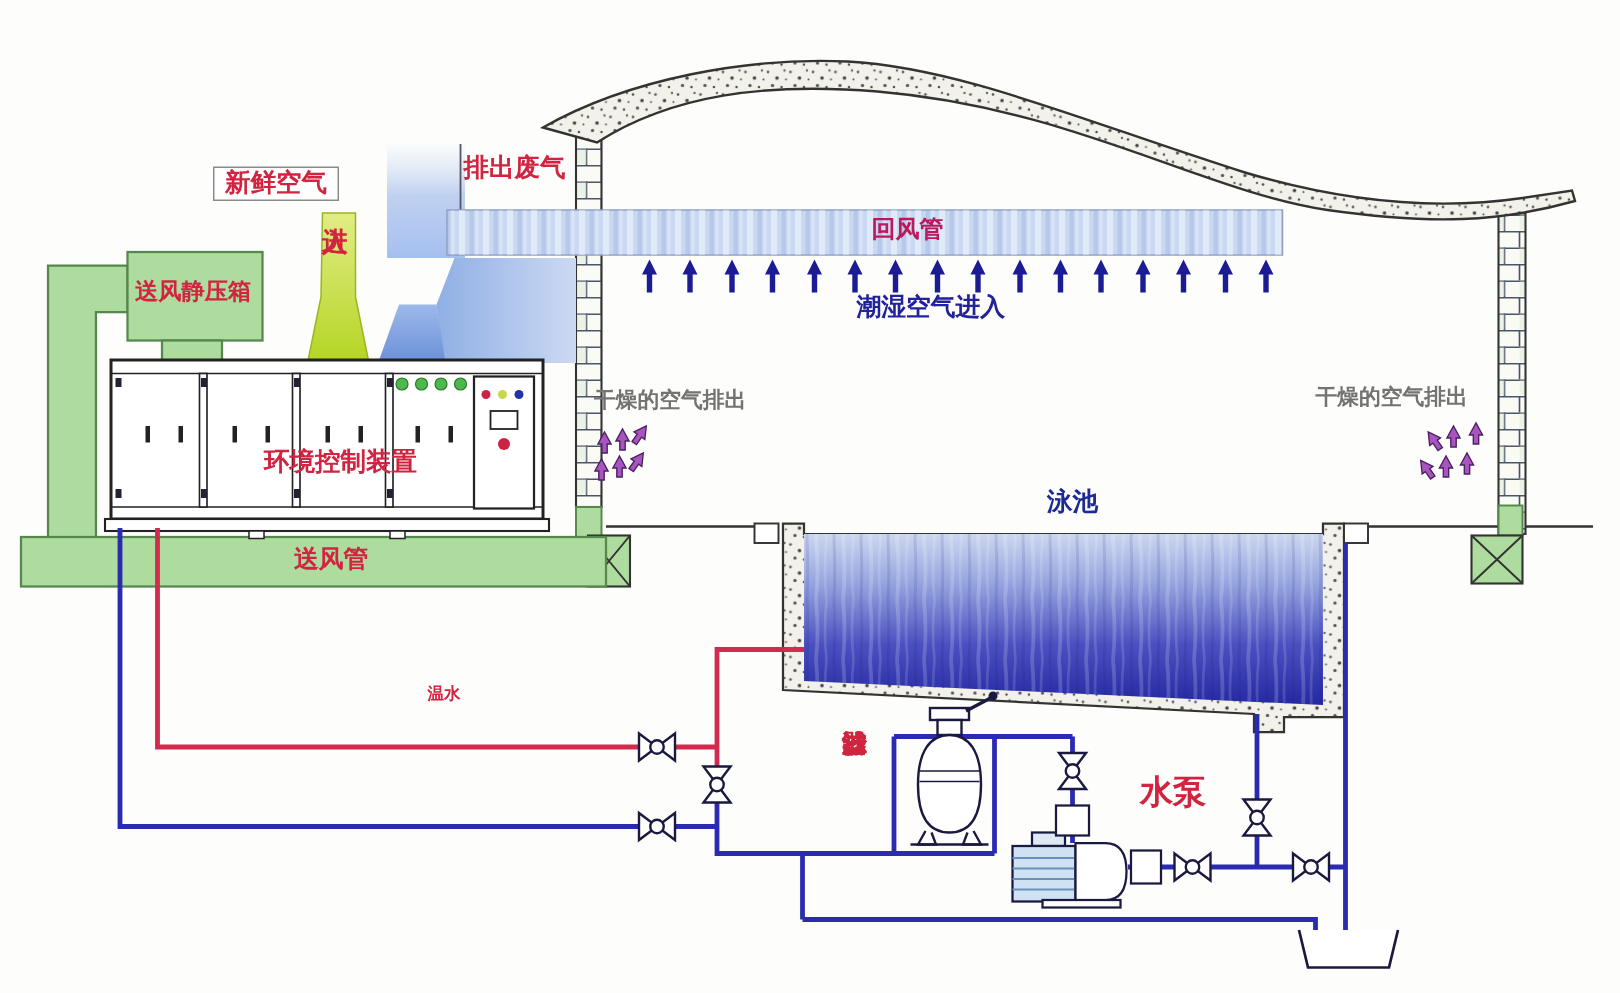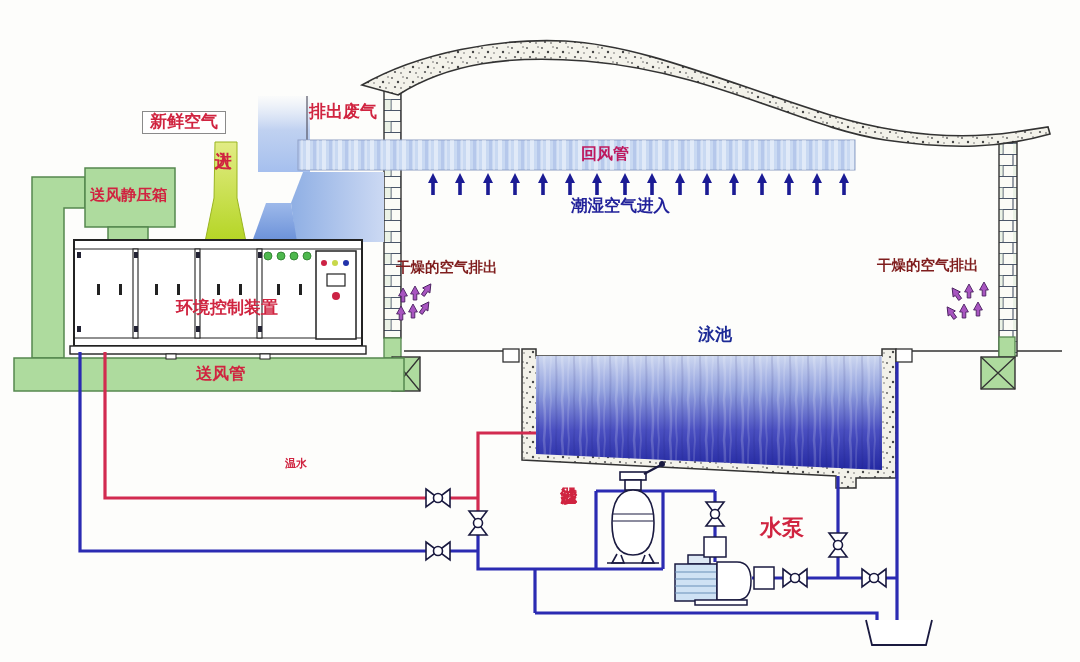--- a/index.html
+++ b/index.html
@@ -3,21 +3,21 @@
 <meta charset="utf-8">
 <style>
   html,body{margin:0;padding:0;background:#fff;}
   #scene{position:relative;width:1080px;height:662px;background:#fdfdfb;overflow:hidden;
          font-family:"Liberation Sans","DejaVu Sans",sans-serif;}
   #scene svg{position:absolute;left:0;top:0;}
   .lbl{position:absolute;font-weight:bold;white-space:nowrap;line-height:1.1;}
   .red{color:#d02440;}
   .pink{color:#be185d;}
   .navy{color:#22229a;}
-  .orange{color:#7f1d1d;}
+  .orange{color:#737373;}
   .vert{writing-mode:vertical-rl;text-orientation:upright;}
   .boxed{border:1px solid #8a8a8a;background:#ffffff;padding:1px 7px;}
 </style>
 </head>
 <body>
 
 <div id="scene">
 <svg width="1080" height="662" viewBox="0 0 1080 662">
   <defs>
     <pattern id="speckbg" width="15" height="15" patternUnits="userSpaceOnUse">

